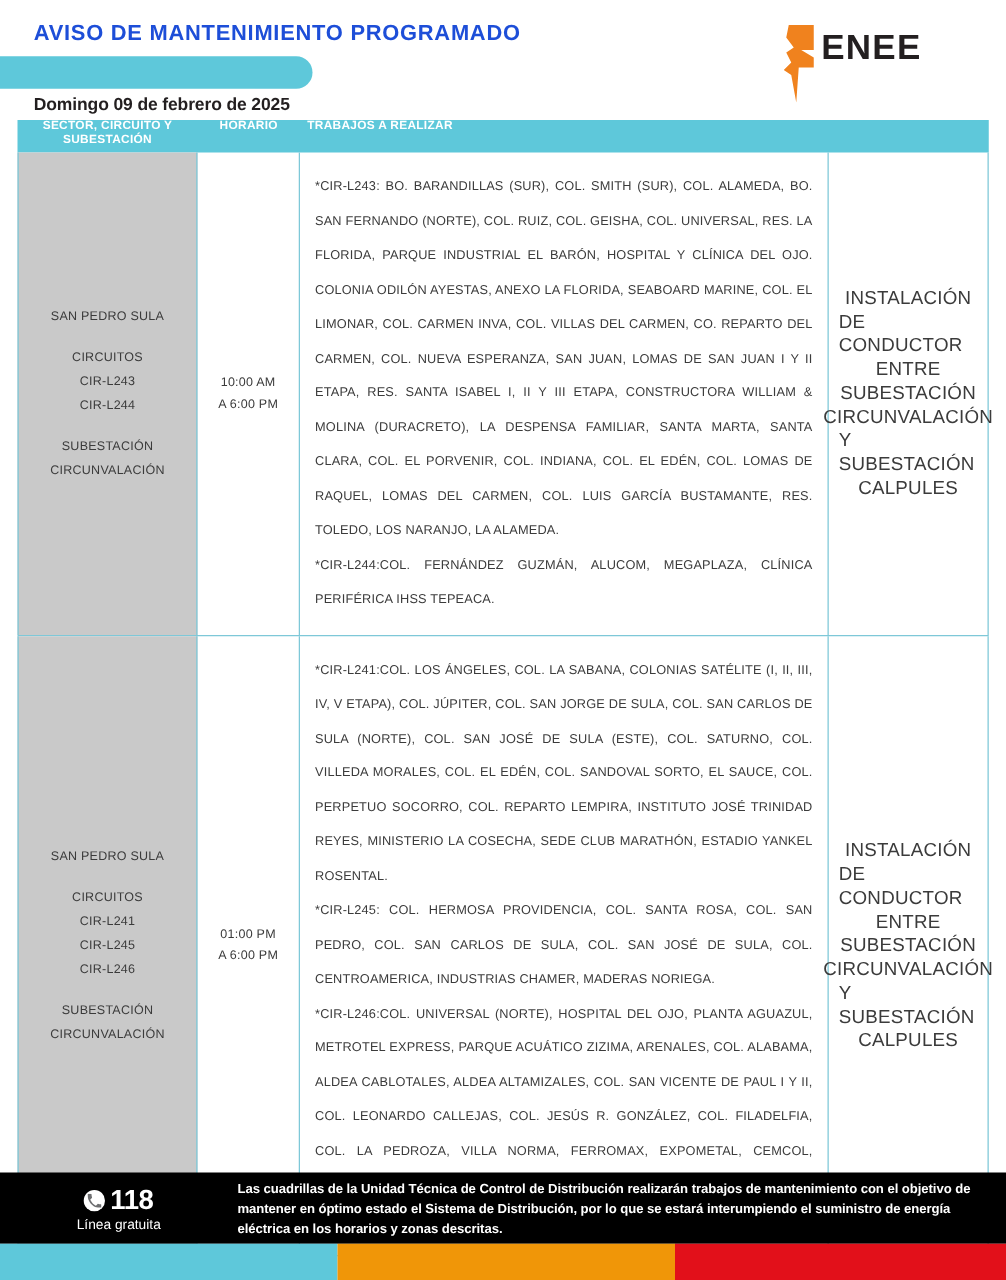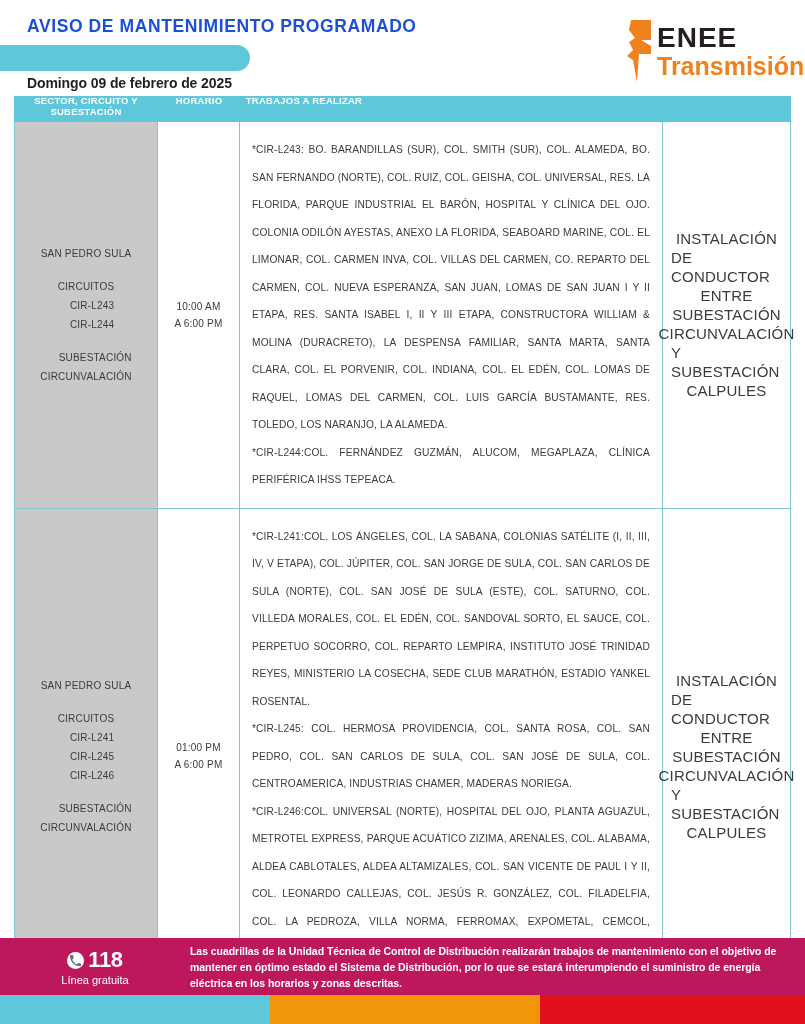--- a/index.html
+++ b/index.html
@@ -172,32 +172,32 @@
     text-align: left;
     font-size: 15px;
     color: #3b3b3b;
     line-height: 19px;
     letter-spacing: 0.2px;
     padding: 0 8px;
   }
 
   .sector-block { margin-bottom: 14px; }
   .sector-block:last-child { margin-bottom: 0; }
-  .sector-line { display: block; text-align: right; }
+  .sector-line { display: block; }
 
   .zona-para { display: block; }
 
   
   .footer {
     position: absolute;
     left: 0;
     bottom: 29px;
     width: 805px;
     height: 57px;
-    background: #be185d;
+    background: #000000;
     display: flex;
     align-items: center;
   }
   .footer-phone {
     width: 190px;
     text-align: center;
     color: #ffffff;
     flex-shrink: 0;
   }
   .phone-row {
@@ -257,21 +257,20 @@
   <div class="zone-banner"></div>
   <div class="zone-banner-label">Zona Noroccidente</div>
 
   <div class="date-line">Domingo 09  de febrero de 2025</div>
 
   <div class="logo">
     <svg class="logo-bolt" viewBox="0 0 26 62">
       <path d="M4 0 L24 0 L24 20 L14 20 L24 26 L24 34 L12 34 L10 62 L6 40 L0 36 L6 30 L2 22 L8 18 L2 10 Z" fill="#f0821e"></path>
     </svg>
     <div class="logo-enee">ENEE</div>
-    <div class="logo-trans">Transmisión</div>
   </div>
 </div>
 
 <div class="table-wrap">
 
   <div class="thead">
     <div class="th col-sector">SECTOR, CIRCUITO Y SUBESTACIÓN</div>
     <div class="th col-horario">HORARIO</div>
     <div class="th col-trabajos">TRABAJOS A REALIZAR</div>
   </div>

